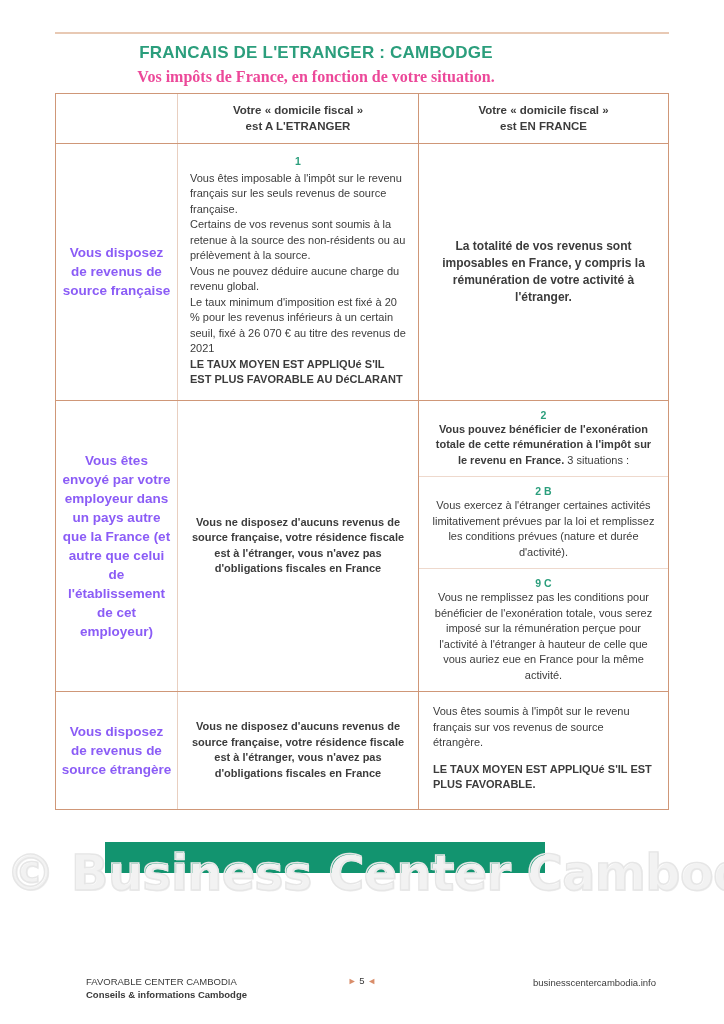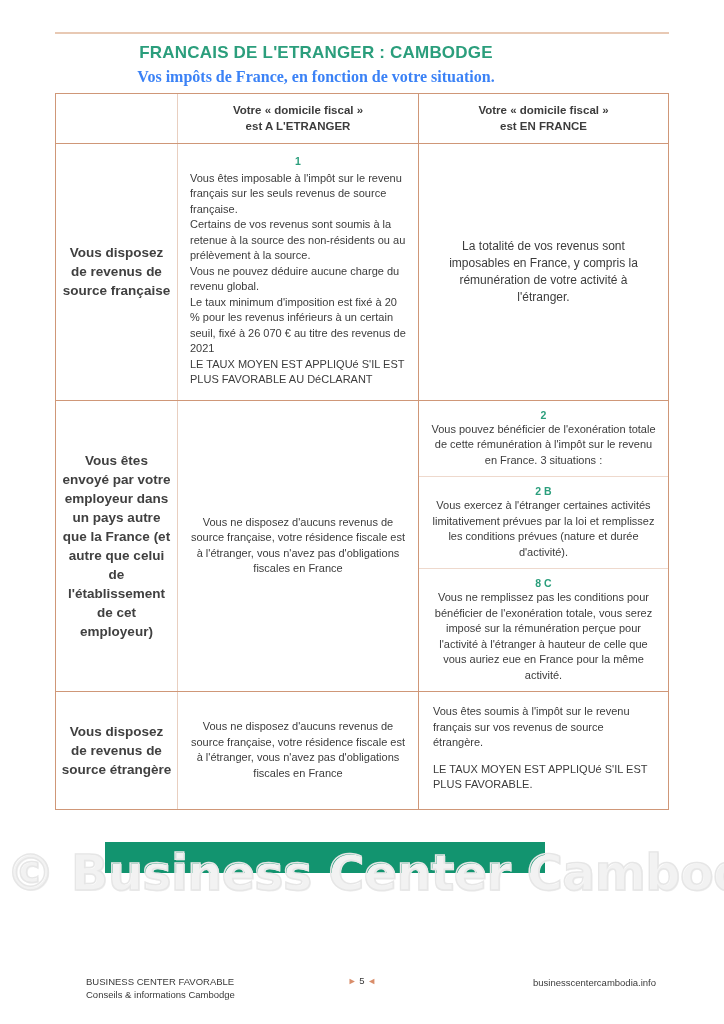--- a/index.html
+++ b/index.html
@@ -37,21 +37,21 @@
   .doc-title {
     color: #2b9e7c;
     font-size: 17px;
     font-weight: bold;
     letter-spacing: 0.2px;
     line-height: 22px;
     font-family: "Liberation Sans", sans-serif;
   }
   .doc-subtitle {
     margin-top: 3px;
-    color: #3b82f6;
+    color: #ec4899;
     font-size: 16px;
     font-weight: bold;
     font-family: "Liberation Serif", serif;
     line-height: 20px;
   }
 
   
   .matrix {
     position: absolute;
     left: 55px;
@@ -107,21 +107,21 @@
     line-height: 15.5px;
     display: flex;
     align-items: center;
     justify-content: center;
   }
 
   .rowlabel {
     text-align: center;
     font-size: 13.5px;
     font-weight: bold;
-    color: #404040;
+    color: #8b5cf6;
     line-height: 19px;
   }
 
   .cell-body {
     font-size: 11px;
     line-height: 15.5px;
     color: #3c3c3c;
   }
   .cell-center {
     text-align: center;
@@ -131,21 +131,21 @@
   }
   .marker {
     color: #2b9e7c;
     font-weight: bold;
     font-size: 10.5px;
     text-align: center;
     display: block;
     margin-bottom: 1px;
   }
   .bold {
-    font-weight: normal;
+    font-weight: bold;
   }
   .pad {
     padding: 8px 12px;
   }
   .subcell + .subcell {
     border-top: 1px solid #eed9cd;
   }
   .c3-pad {
     padding: 10px 14px;
   }
@@ -189,21 +189,21 @@
   }
   .footer-left {
     position: absolute;
     left: 86px;
     top: 0;
     font-size: 9.5px;
     line-height: 13px;
     color: #3a3a3a;
     font-family: "Liberation Sans", sans-serif;
   }
-  .footer-left .line2 { font-weight: normal; }
+  .footer-left .line2 { font-weight: bold; }
   .footer-center {
     position: absolute;
     left: 0;
     top: 0;
     width: 724px;
     text-align: center;
     font-size: 9.5px;
     color: #3a3a3a;
   }
   .footer-center .arrow { color: #d98d6a; font-size: 9px; }
@@ -276,21 +276,21 @@
         <span class="marker">2</span>
         <div class="cell-body cell-center">
           <span class="bold">Vous pouvez bénéficier de l'exonération totale de cette rémunération à l'impôt sur le revenu en France.</span><span> 3 situations :</span>
         </div>
       </div>
       <div class="subcell pad">
         <span class="marker">2 B</span>
         <div class="cell-body cell-center">Vous exercez à l'étranger certaines activités limitativement prévues par la loi et remplissez les conditions prévues (nature et durée d'activité).</div>
       </div>
       <div class="subcell pad">
-        <span class="marker">8 C</span>
+        <span class="marker">9 C</span>
         <div class="cell-body cell-center">Vous ne remplissez pas les conditions pour bénéficier de l'exonération totale, vous serez imposé sur la rémunération perçue pour l'activité à l'étranger à hauteur de celle que vous auriez eue en France pour la même activité.</div>
       </div>
     </div>
   </div>
 
   <div class="trow">
     <div class="c1">
       <div class="rowlabel">Vous disposez de revenus de source étrangère</div>
     </div>
     <div class="c2">
@@ -306,21 +306,21 @@
   </div>
 
 </div>
 
 <div class="green-bar"></div>
 
 <div class="watermark">© Business Center Cambodia</div>
 
 <div class="footer">
   <div class="footer-left">
-    <div>BUSINESS CENTER FAVORABLE</div>
+    <div>FAVORABLE CENTER CAMBODIA</div>
     <div class="line2">Conseils &amp; informations Cambodge</div>
   </div>
   <div class="footer-center">
     <span class="arrow">►</span>
     <span>5</span>
     <span class="arrow">◄</span>
   </div>
   <div class="footer-right">businesscentercambodia.info</div>
 </div>
 

